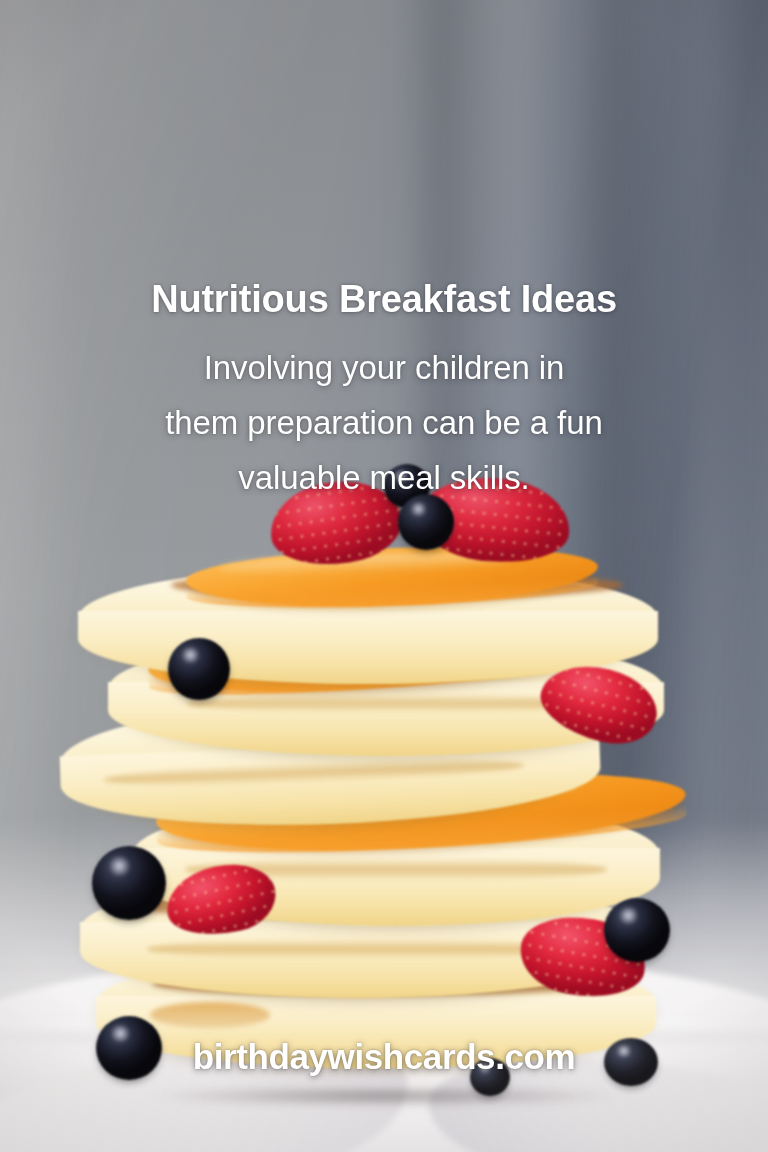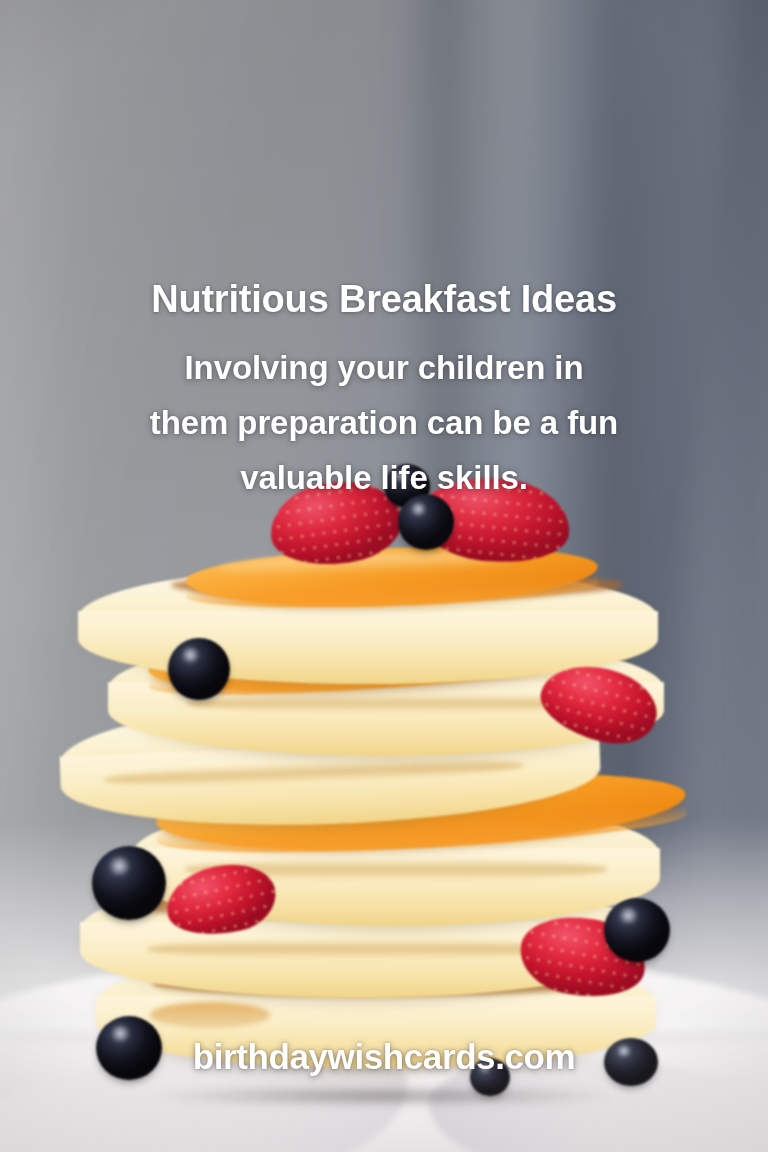--- a/index.html
+++ b/index.html
@@ -199,21 +199,21 @@
     line-height:44px;
     text-shadow:0 1px 5px rgba(40,40,48,.42), 0 0 2px rgba(40,40,48,.30);
     white-space:nowrap;
   }
 
   .subtitle {
     position:absolute; left:60px; right:60px; top:340px;
     text-align:center;
     color:#ffffff;
     font-size:33px;
-    font-weight:700;
+    font-weight:400;
     line-height:55px;
     letter-spacing:-.1px;
     text-shadow:0 1px 6px rgba(40,40,48,.48), 0 0 2px rgba(40,40,48,.34);
   }
   .subtitle .ln { display:block; white-space:nowrap; }
 
   .footer {
     position:absolute; left:0; right:0; top:1036px;
     text-align:center;
     color:#ffffff;
@@ -353,18 +353,18 @@
   <div class="scrim-top"></div>
   <div class="vignette"></div>
 
   <div class="text-layer">
 
     <div class="title">Nutritious Breakfast Ideas</div>
 
     <div class="subtitle">
       <span class="ln">Involving your children in</span>
       <span class="ln">them preparation can be a fun</span>
-      <span class="ln">valuable life skills.</span>
+      <span class="ln">valuable meal skills.</span>
     </div>
 
     <div class="footer">birthdaywishcards.com</div>
   </div>
 </div>
 
 </body></html>

